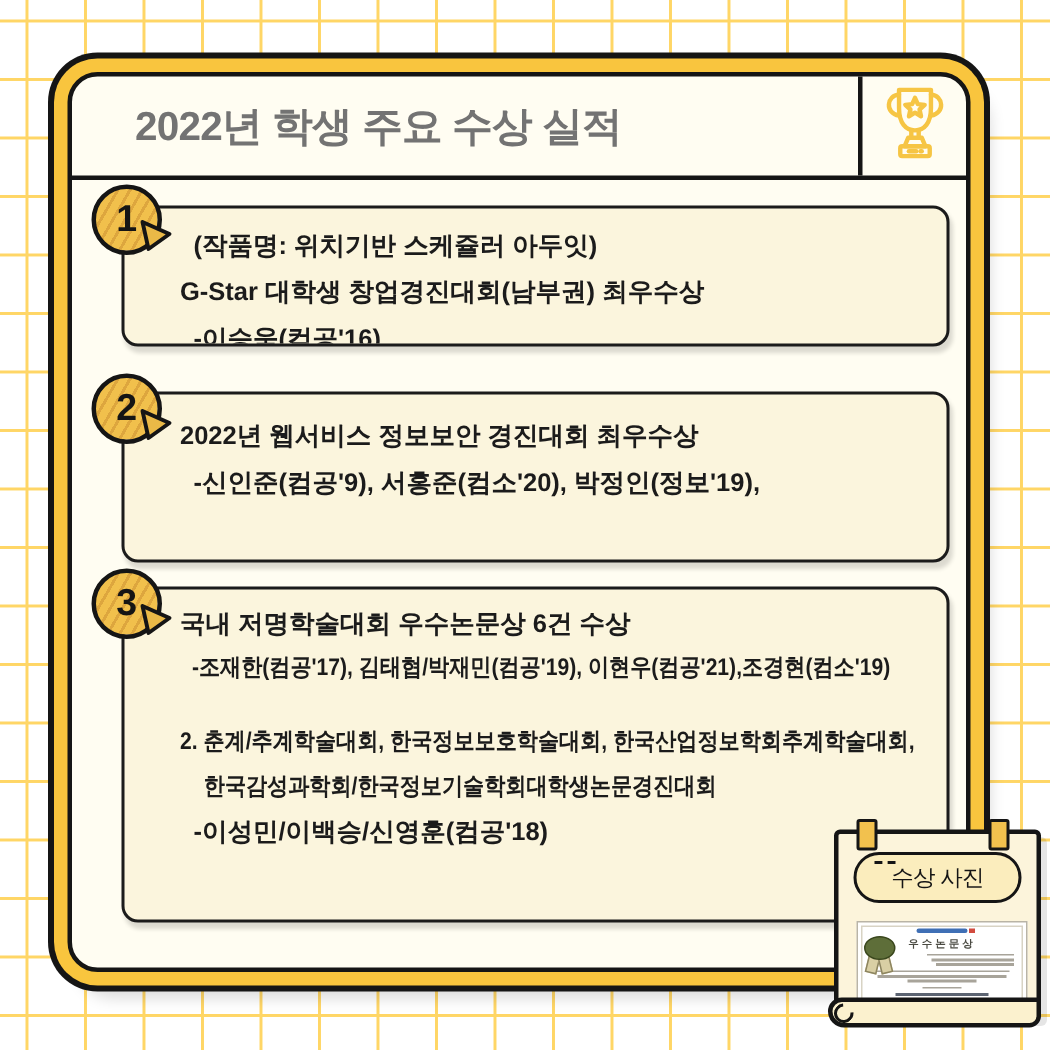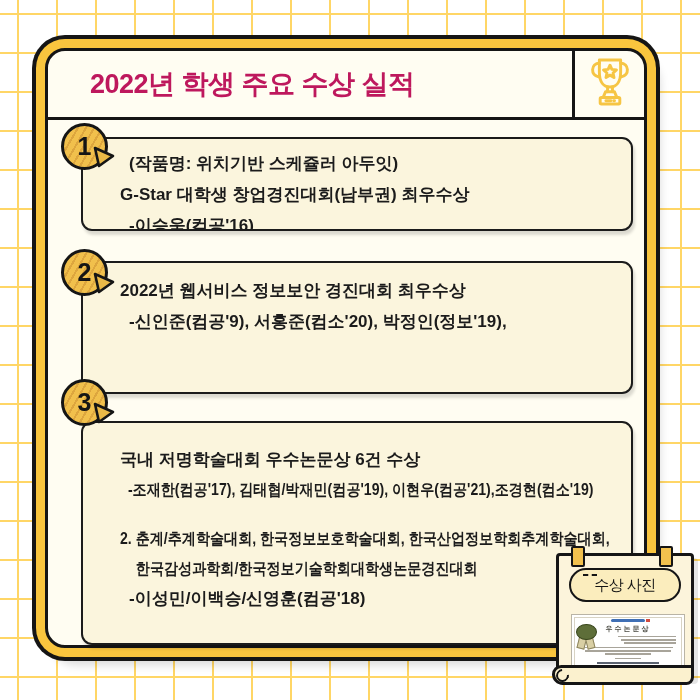--- a/index.html
+++ b/index.html
@@ -24,38 +24,38 @@
       0 0 0 9px #f9c53e,
       0 0 0 13px #151515,
       10px 14px 10px 3px rgba(0,0,0,0.15);
   }
   .card-header{
     display:flex;align-items:stretch;height:66px;
     border-bottom:3px solid #151515;
   }
   .card-title{
     flex:1;padding-left:42px;line-height:66px;
-    font-size:27px;font-weight:800;color:#be185d;letter-spacing:-0.5px;
+    font-size:27px;font-weight:800;color:#737373;letter-spacing:-0.5px;
   }
   .trophy-cell{
     width:69px;border-left:3px solid #151515;
     display:flex;align-items:center;justify-content:center;
   }
   
   .award-box{
     position:absolute;box-sizing:border-box;
     left:33px;width:552px;
     background:#fbf5dd;
     border:2.5px solid #1b1b1b;border-radius:11px;
     box-shadow:2px 4px 3px rgba(0,0,0,0.14);
     overflow:hidden;
   }
   .box-1{top:86px;height:94px;padding:9px 12px 0 37px;}
-  .box-2{top:210px;height:133px;padding:12px 12px 0 37px;}
-  .box-3{top:340px;height:224px;padding:22px 8px 0 37px;margin-top:30px;}
+  .box-2{top:210px;height:114px;padding:12px 12px 0 37px;}
+  .box-3{top:340px;height:224px;padding:8px 8px 0 37px;}
   .line{font-size:17px;font-weight:700;color:#1b1b1b;line-height:31px;white-space:nowrap;}
   .box-3 .line{line-height:30px;}
   .ind1{padding-left:9px;}
   .ind2{padding-left:18px;}
   .gap{margin-top:19px;}
   .sq{font-size:16px;transform:scaleX(0.88);transform-origin:0 60%;}
   
   .badge{
     position:absolute;width:47px;height:47px;border-radius:50%;
     box-sizing:border-box;border:3px solid #151515;

